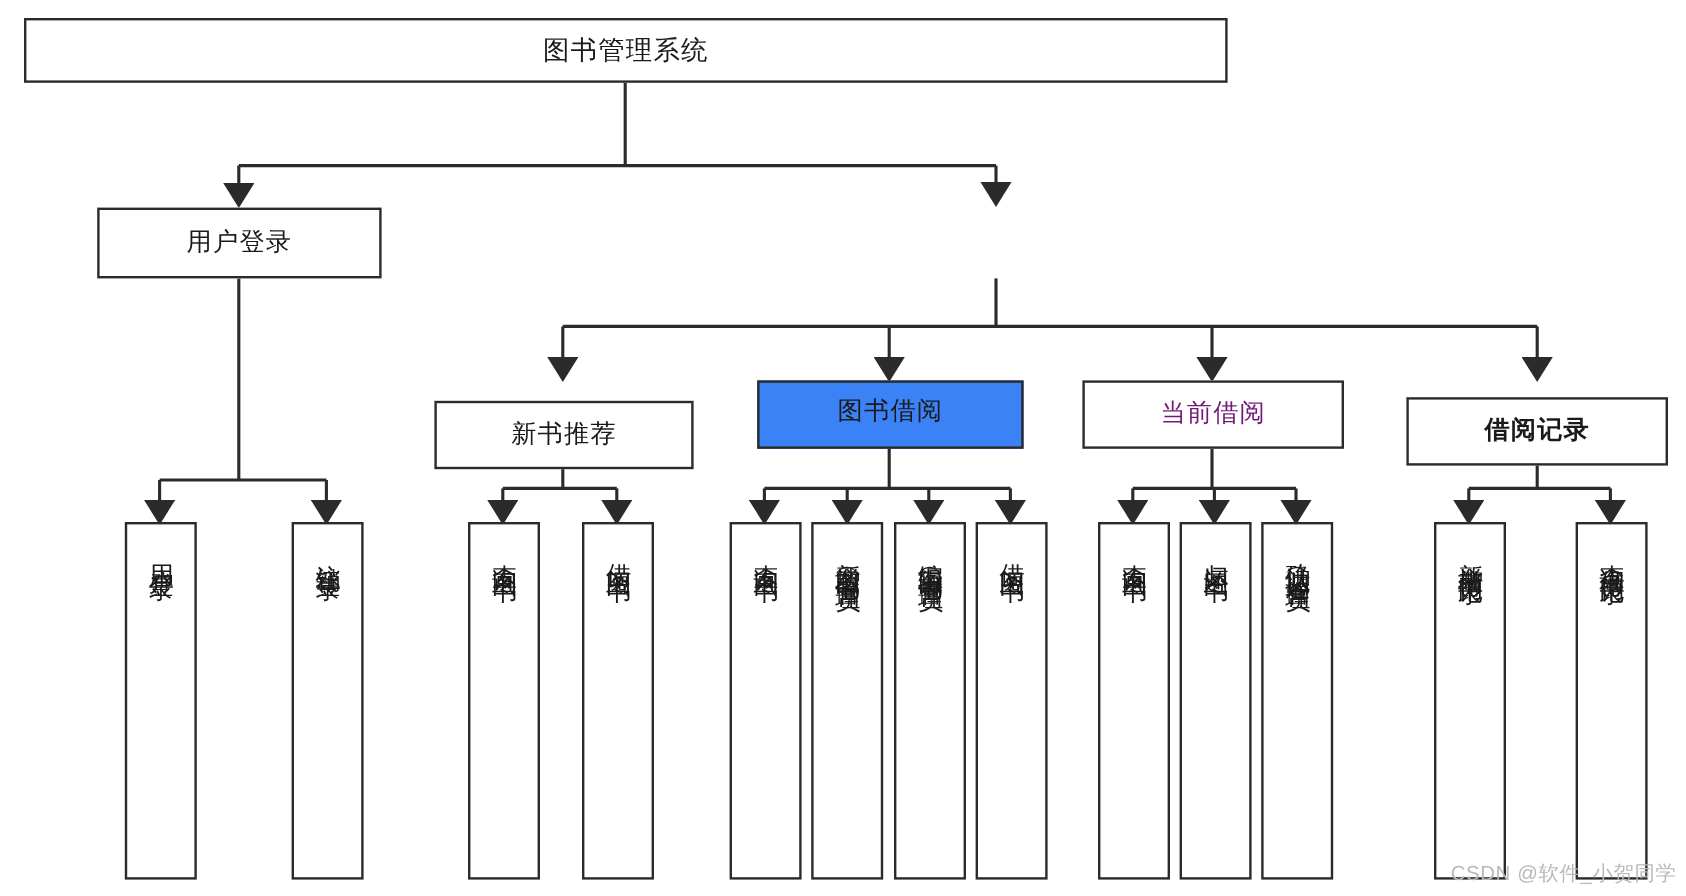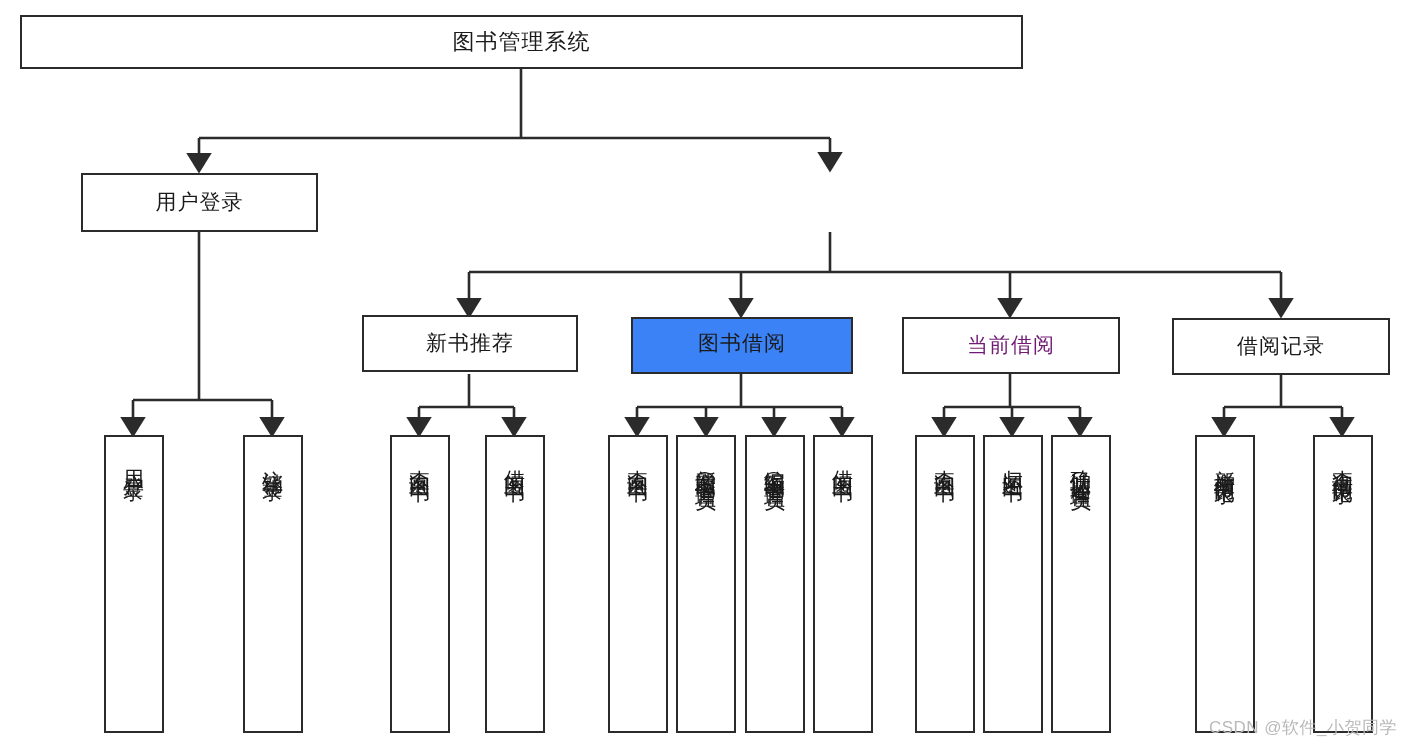--- a/index.html
+++ b/index.html
@@ -106,30 +106,30 @@
   </svg>
 
   <div class="node h-node title-node" style="left: 20px; top: 15px; width: 1003px; height: 54px; border-color: rgb(43, 43, 43); background: rgb(255, 255, 255); color: rgb(26, 26, 26);">
     <span class="lbl">图书管理系统</span>
   </div>
 
   <div class="node h-node" style="left: 81px; top: 173px; width: 237px; height: 59px; border-color: rgb(43, 43, 43); background: rgb(255, 255, 255); color: rgb(26, 26, 26);">
     <span class="lbl">用户登录</span>
   </div>
 
-  <div class="node h-node" style="left: 362px; top: 315px; width: 216px; height: 57px; border-color: rgb(43, 43, 43); background: rgb(255, 255, 255); color: rgb(26, 26, 26);">
+  <div class="node h-node" style="left: 362px; top: 334px; width: 216px; height: 57px; border-color: rgb(43, 43, 43); background: rgb(255, 255, 255); color: rgb(26, 26, 26);">
     <span class="lbl">新书推荐</span>
   </div>
   <div class="node h-node" style="left: 631px; top: 317px; width: 222px; height: 57px; border-color: rgb(43, 43, 43); background: #3b82f6; color: rgb(26, 26, 26); font-family: Liberation Mono, monospace;">
     <span class="lbl">图书借阅</span>
   </div>
   <div class="node h-node" style="left: 902px; top: 317px; width: 218px; height: 57px; border-color: rgb(43, 43, 43); background: rgb(255, 255, 255); color: #701a75;">
     <span class="lbl">当前借阅</span>
   </div>
-  <div class="node h-node" style="left: 1172px; top: 318px; width: 218px; height: 57px; border-color: rgb(43, 43, 43); background: rgb(255, 255, 255); color: rgb(26, 26, 26);">
+  <div class="node h-node" style="left: 1172px; top: 331px; width: 218px; height: 57px; border-color: rgb(43, 43, 43); background: rgb(255, 255, 255); color: rgb(26, 26, 26); font-weight: bold;">
     <span class="lbl">借阅记录</span>
   </div>
 
   <div class="node v-node" style="left: 104px; top: 435px; width: 60px; height: 298px; border-color: rgb(43, 43, 43); background: rgb(255, 255, 255); color: rgb(26, 26, 26);">
     <span class="lbl">用户登录</span>
   </div>
   <div class="node v-node" style="left: 243px; top: 435px; width: 60px; height: 298px; border-color: rgb(43, 43, 43); background: rgb(255, 255, 255); color: rgb(26, 26, 26);">
     <span class="lbl">注销登录</span>
   </div>
   <div class="node v-node" style="left: 390px; top: 435px; width: 60px; height: 298px; border-color: rgb(43, 43, 43); background: rgb(255, 255, 255); color: rgb(26, 26, 26);">

